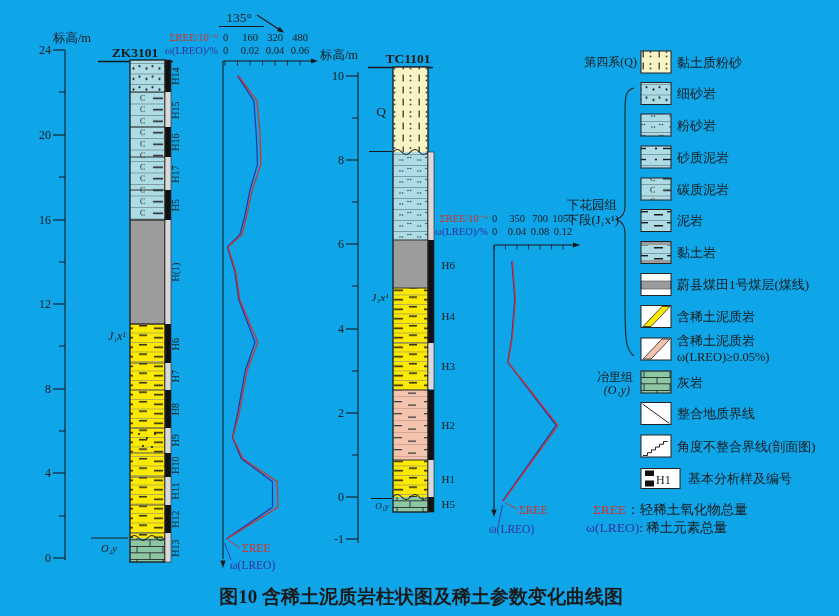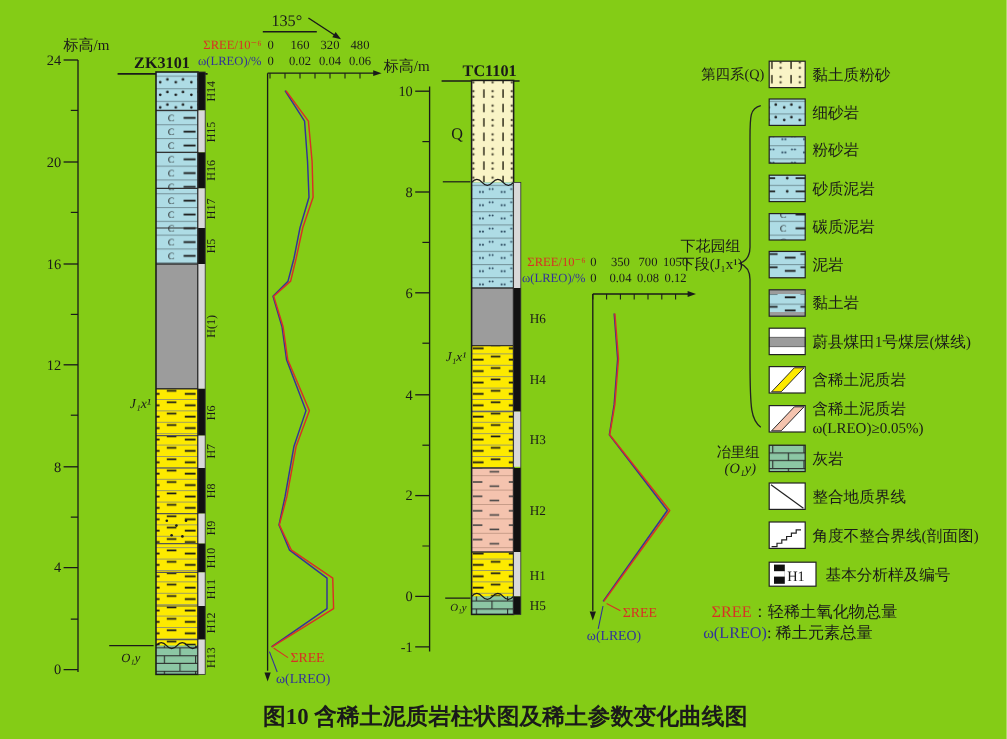--- a/index.html
+++ b/index.html
@@ -1,16 +1,16 @@
 <!DOCTYPE html>
 <html><head>
 <meta charset="utf-8">
 <style>
   html,body{margin:0;padding:0;background:#fff;}
-  #fig{position:relative;width:839px;height:616px;background:#84cc16;overflow:hidden;
+  #fig{position:relative;width:839px;height:616px;background:#0ea5e9;overflow:hidden;
        font-family:"Liberation Serif","DejaVu Serif",serif;}
   svg{position:absolute;left:0;top:0;}
   text{fill:#1a1a1a;font-family:"Liberation Serif","DejaVu Serif",serif;}
   .red{fill:#d93025;}
   .blue{fill:#32329b;}
   .t10{font-size:10px;}
   .t105{font-size:10.5px;}
   .t11{font-size:11px;}
   .t115{font-size:11.5px;}
   .t12{font-size:12px;}

